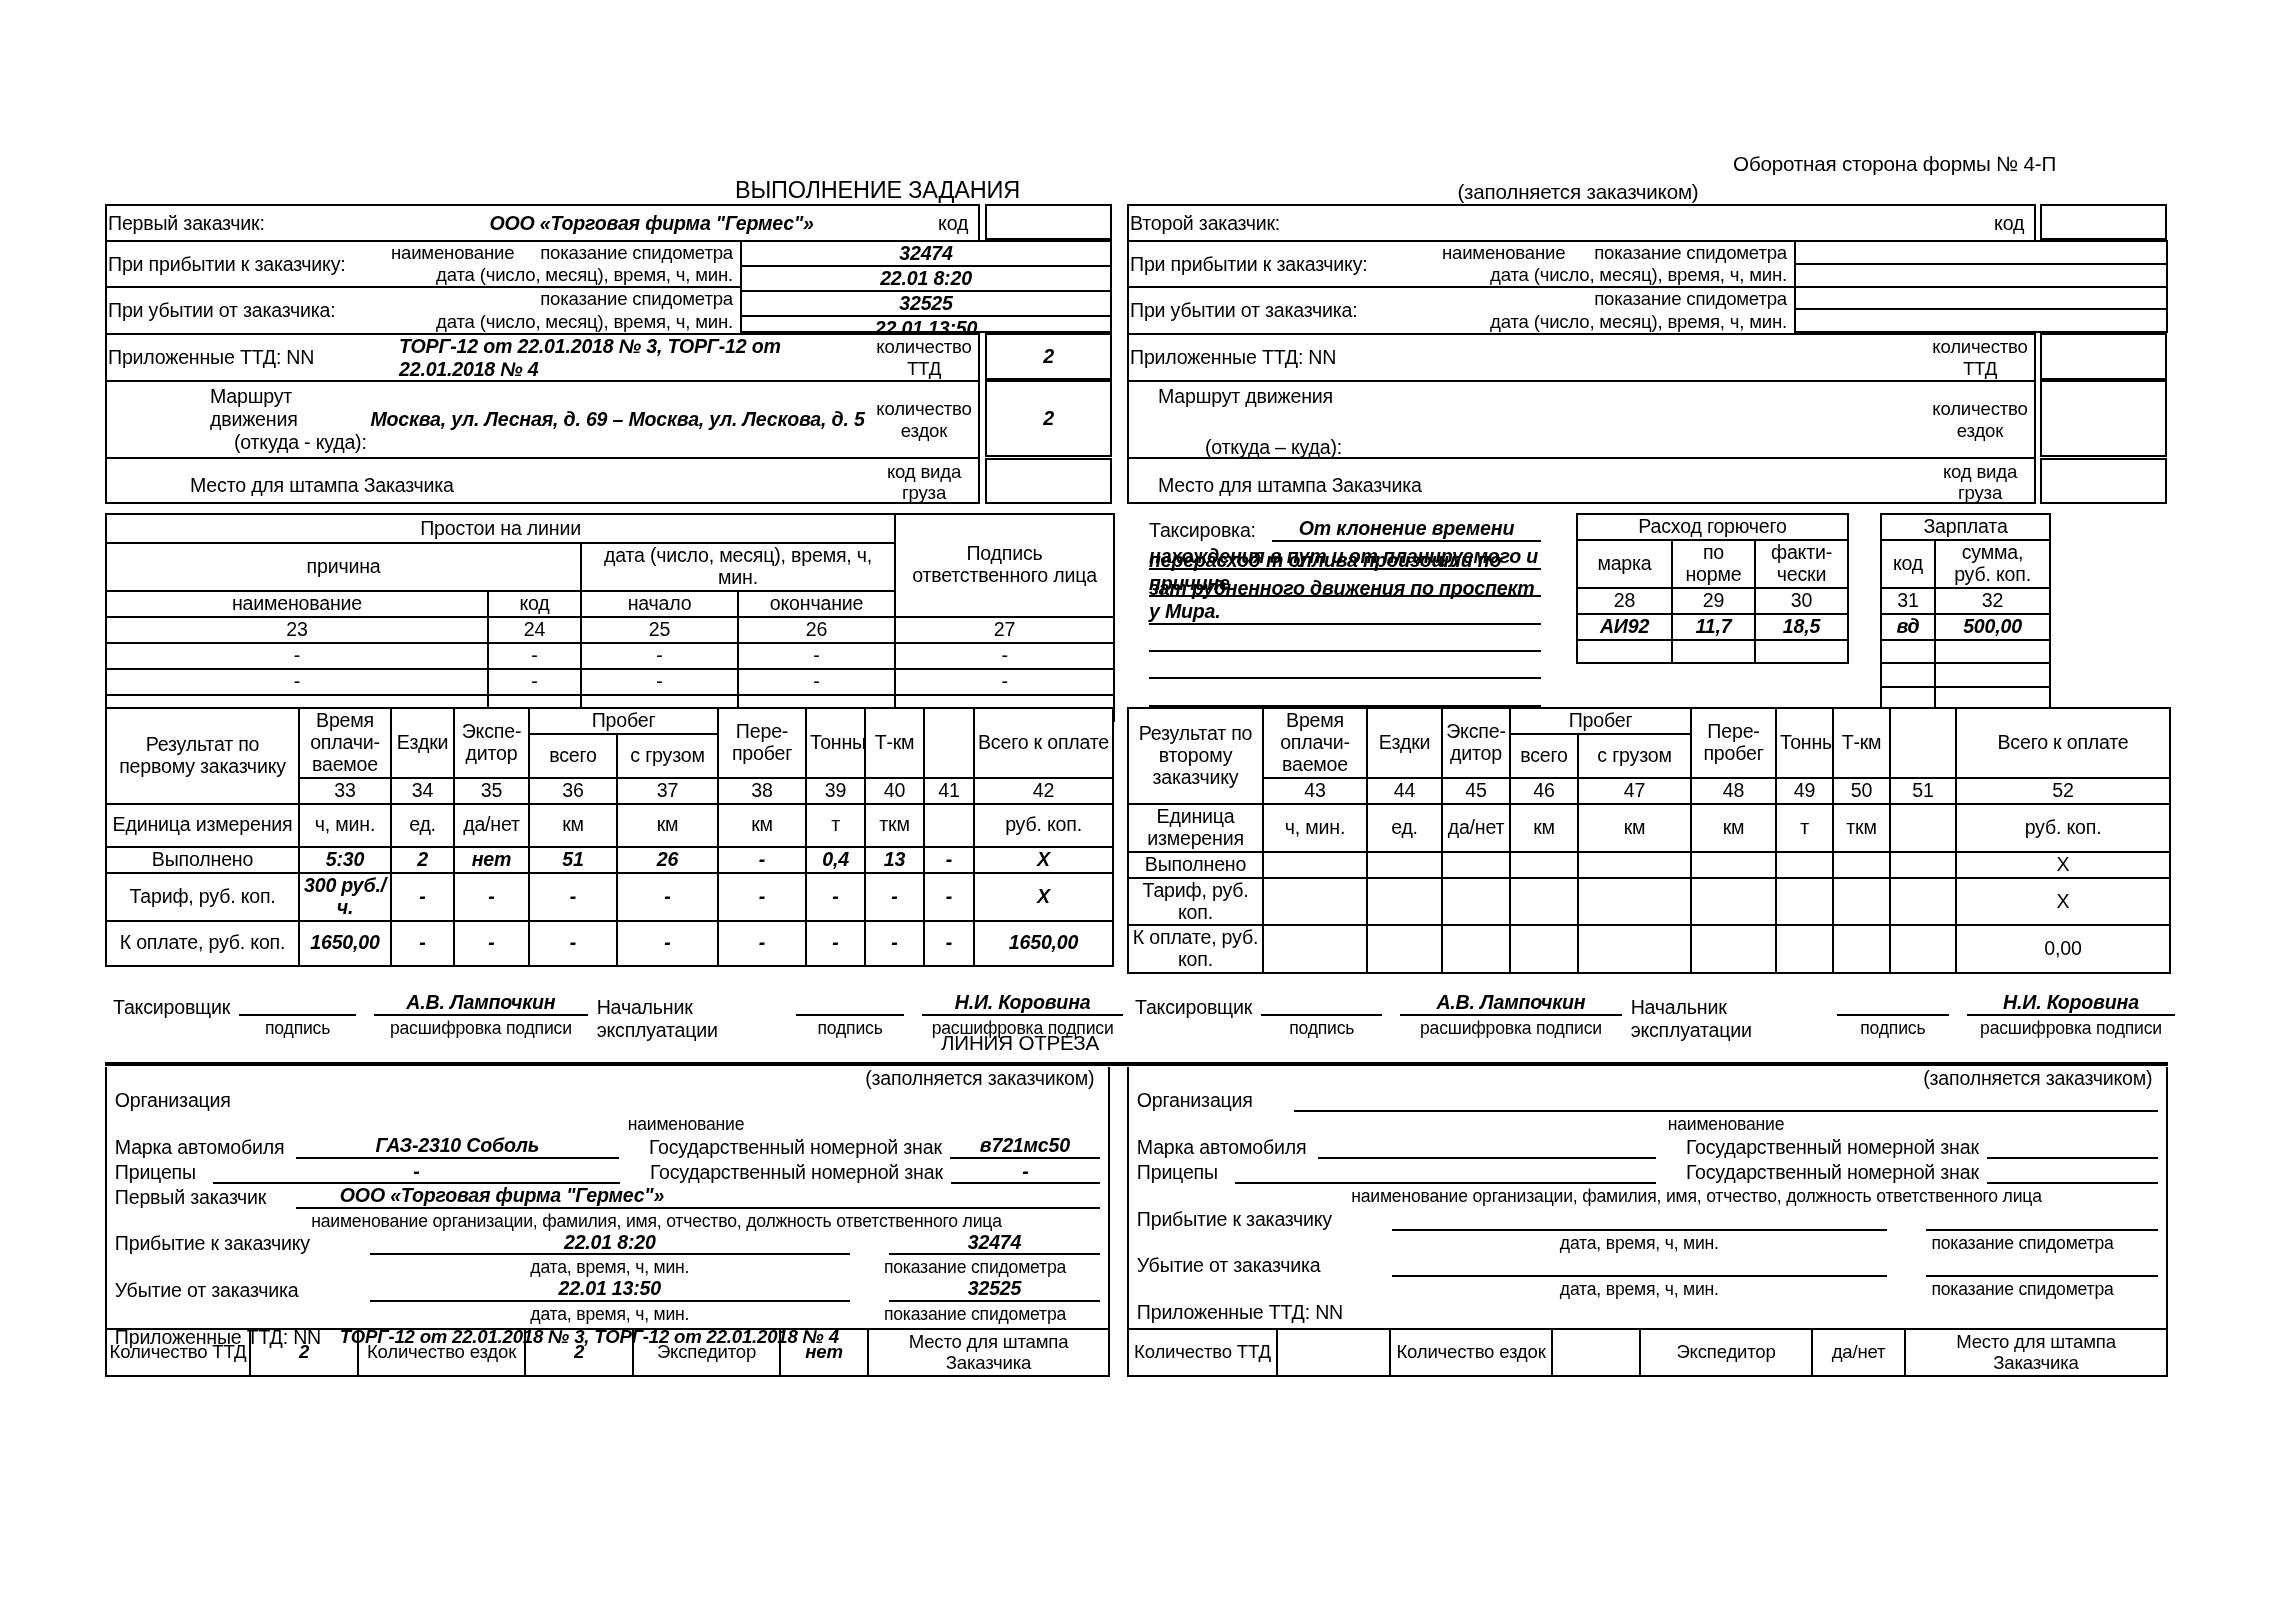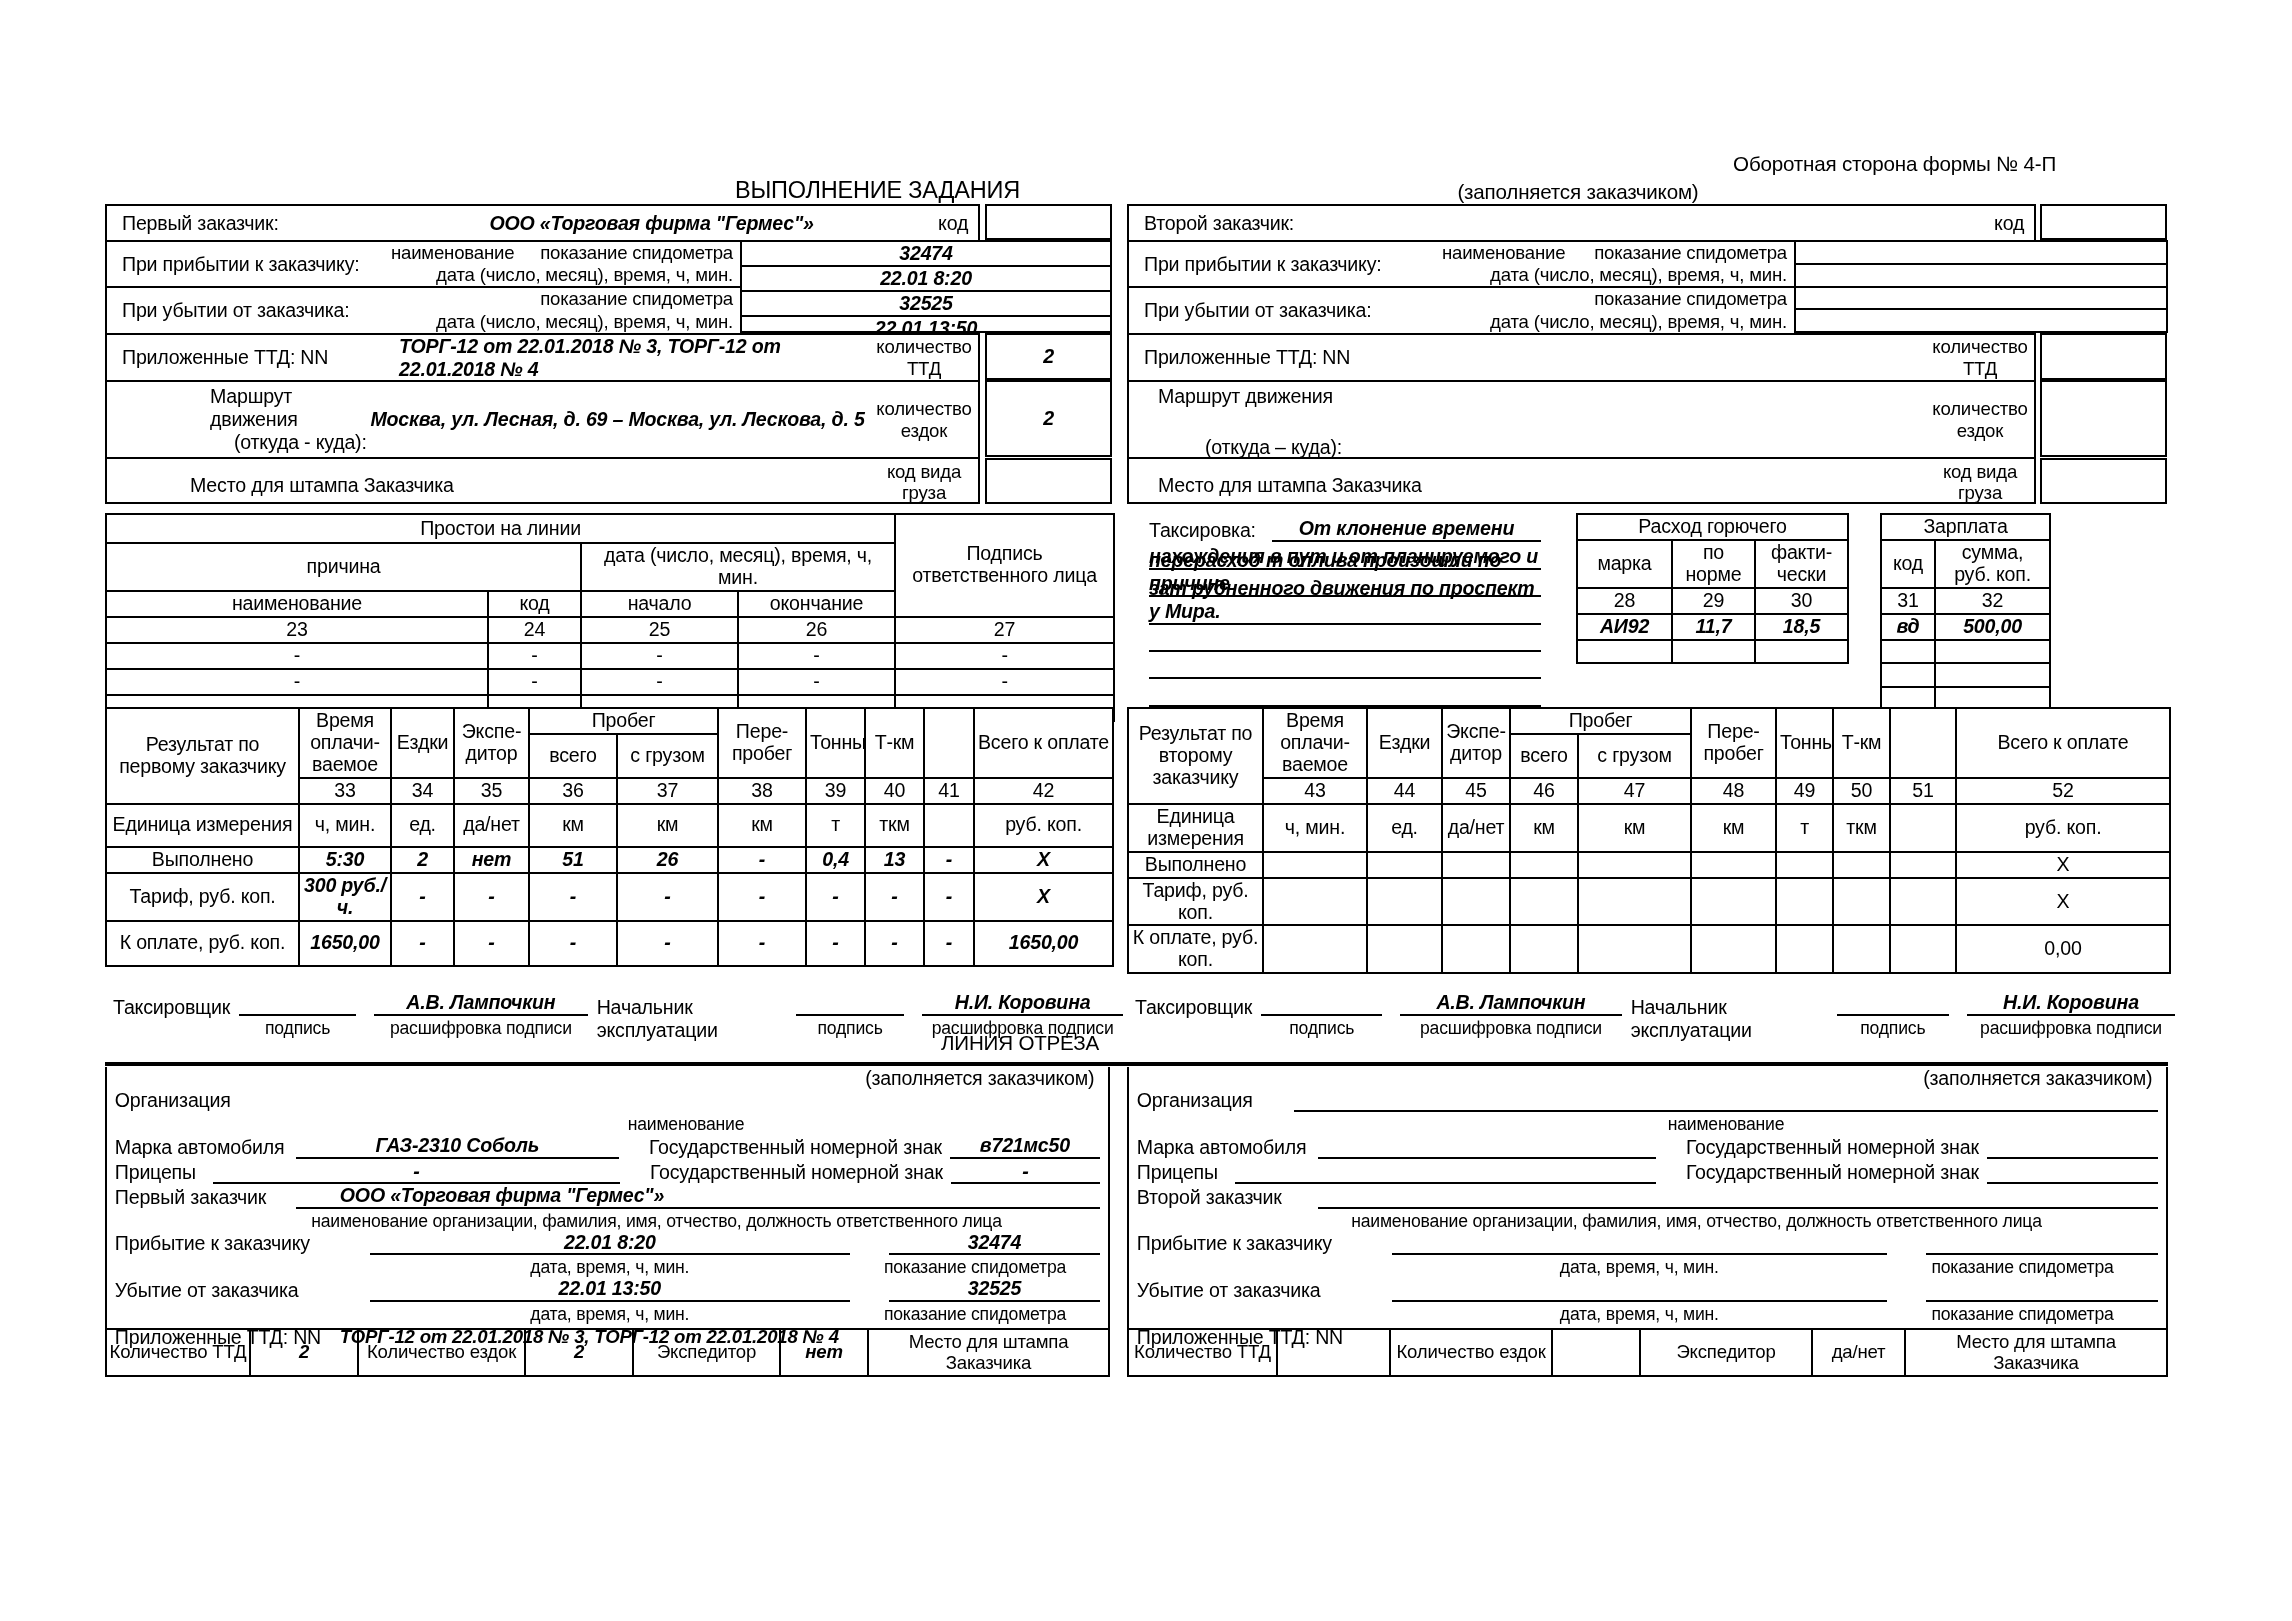--- a/index.html
+++ b/index.html
@@ -8,21 +8,21 @@
   .abs{position:absolute;}
   .val{font-weight:bold;font-style:italic;}
   .center{text-align:center;}
   .right{text-align:right;} .f19{font-size:18.6px;} .f21{font-size:20.6px;}
   
   .tb{position:absolute;}
   .tb-main{position:absolute;left:0;top:0;height:300px;border:2.9px solid #000;box-sizing:border-box;
            display:flex;flex-direction:column;background:#fff;}
   .tb-row{display:flex;border-bottom:2px solid #000;box-sizing:border-box;align-items:center;position:relative;}
   .tb-row:last-child{border-bottom:none;}
-  .tb-lbl{padding-left:15px;box-sizing:border-box;}
+  .tb-lbl{padding-left:1px;box-sizing:border-box;}
   .kod-l{margin-left:auto;padding-right:9.8px;}
   .caps{flex:1;display:flex;flex-direction:column;justify-content:space-around;height:100%;box-sizing:border-box;}
   .capline{display:flex;justify-content:flex-end;font-size:18.6px;align-items:flex-end;}
   .capn{flex:1;text-align:center;}
   .jut{position:absolute;width:127px;border:2.9px solid #000;box-sizing:border-box;background:#fff;
        display:flex;align-items:center;justify-content:center;font-size:19.6px;}
   .sbox{position:absolute;border:2.9px solid #000;box-sizing:border-box;background:#fff;display:flex;flex-direction:column;}
   .sbox .bc{flex:1;display:flex;align-items:center;justify-content:center;font-size:19.6px;}
   .sbox .bc.b2{border-top:2px solid #000;} .sbox .bc.b3{border-top:2.9px solid #000;}
   .two-line-col{display:flex;flex-direction:column;justify-content:space-between;height:100%;box-sizing:border-box;padding:2.9px 0;}
@@ -634,24 +634,20 @@
       <span class="fld" style="width:338px;"></span>
       <span class="right" style="width:323px;padding-right:7.8px;">Государственный номерной знак</span>
       <span class="fld" style="flex:1;"></span>
     </div>
     <div class="trow" style="height:25.5px;">
       <span style="width:98px;">Прицепы</span>
       <span class="fld" style="width:421px;"></span>
       <span class="right" style="width:323px;padding-right:7.8px;">Государственный номерной знак</span>
       <span class="fld" style="flex:1;"></span>
     </div>
-    <div class="trow" style="height:24.5px;">
-      <span style="width:181px;">Второй заказчик</span>
-      <span class="fld" style="flex:1;"></span>
-    </div>
     <div class="tcap">
         <span style="width:98px;"></span>
         <span style="flex:1;text-align:center;">наименование организации, фамилия, имя, отчество, должность ответственного лица</span>
       </div>
     <div class="trow" style="height:23.5px;">
       <span style="width:211px;">Прибытие к заказчику</span>
       <span class="fld" style="width:495px;margin-left:44px;"></span>
       <span class="fld" style="flex:1;margin-left:39px;"></span>
     </div>
     <div class="tcap">

